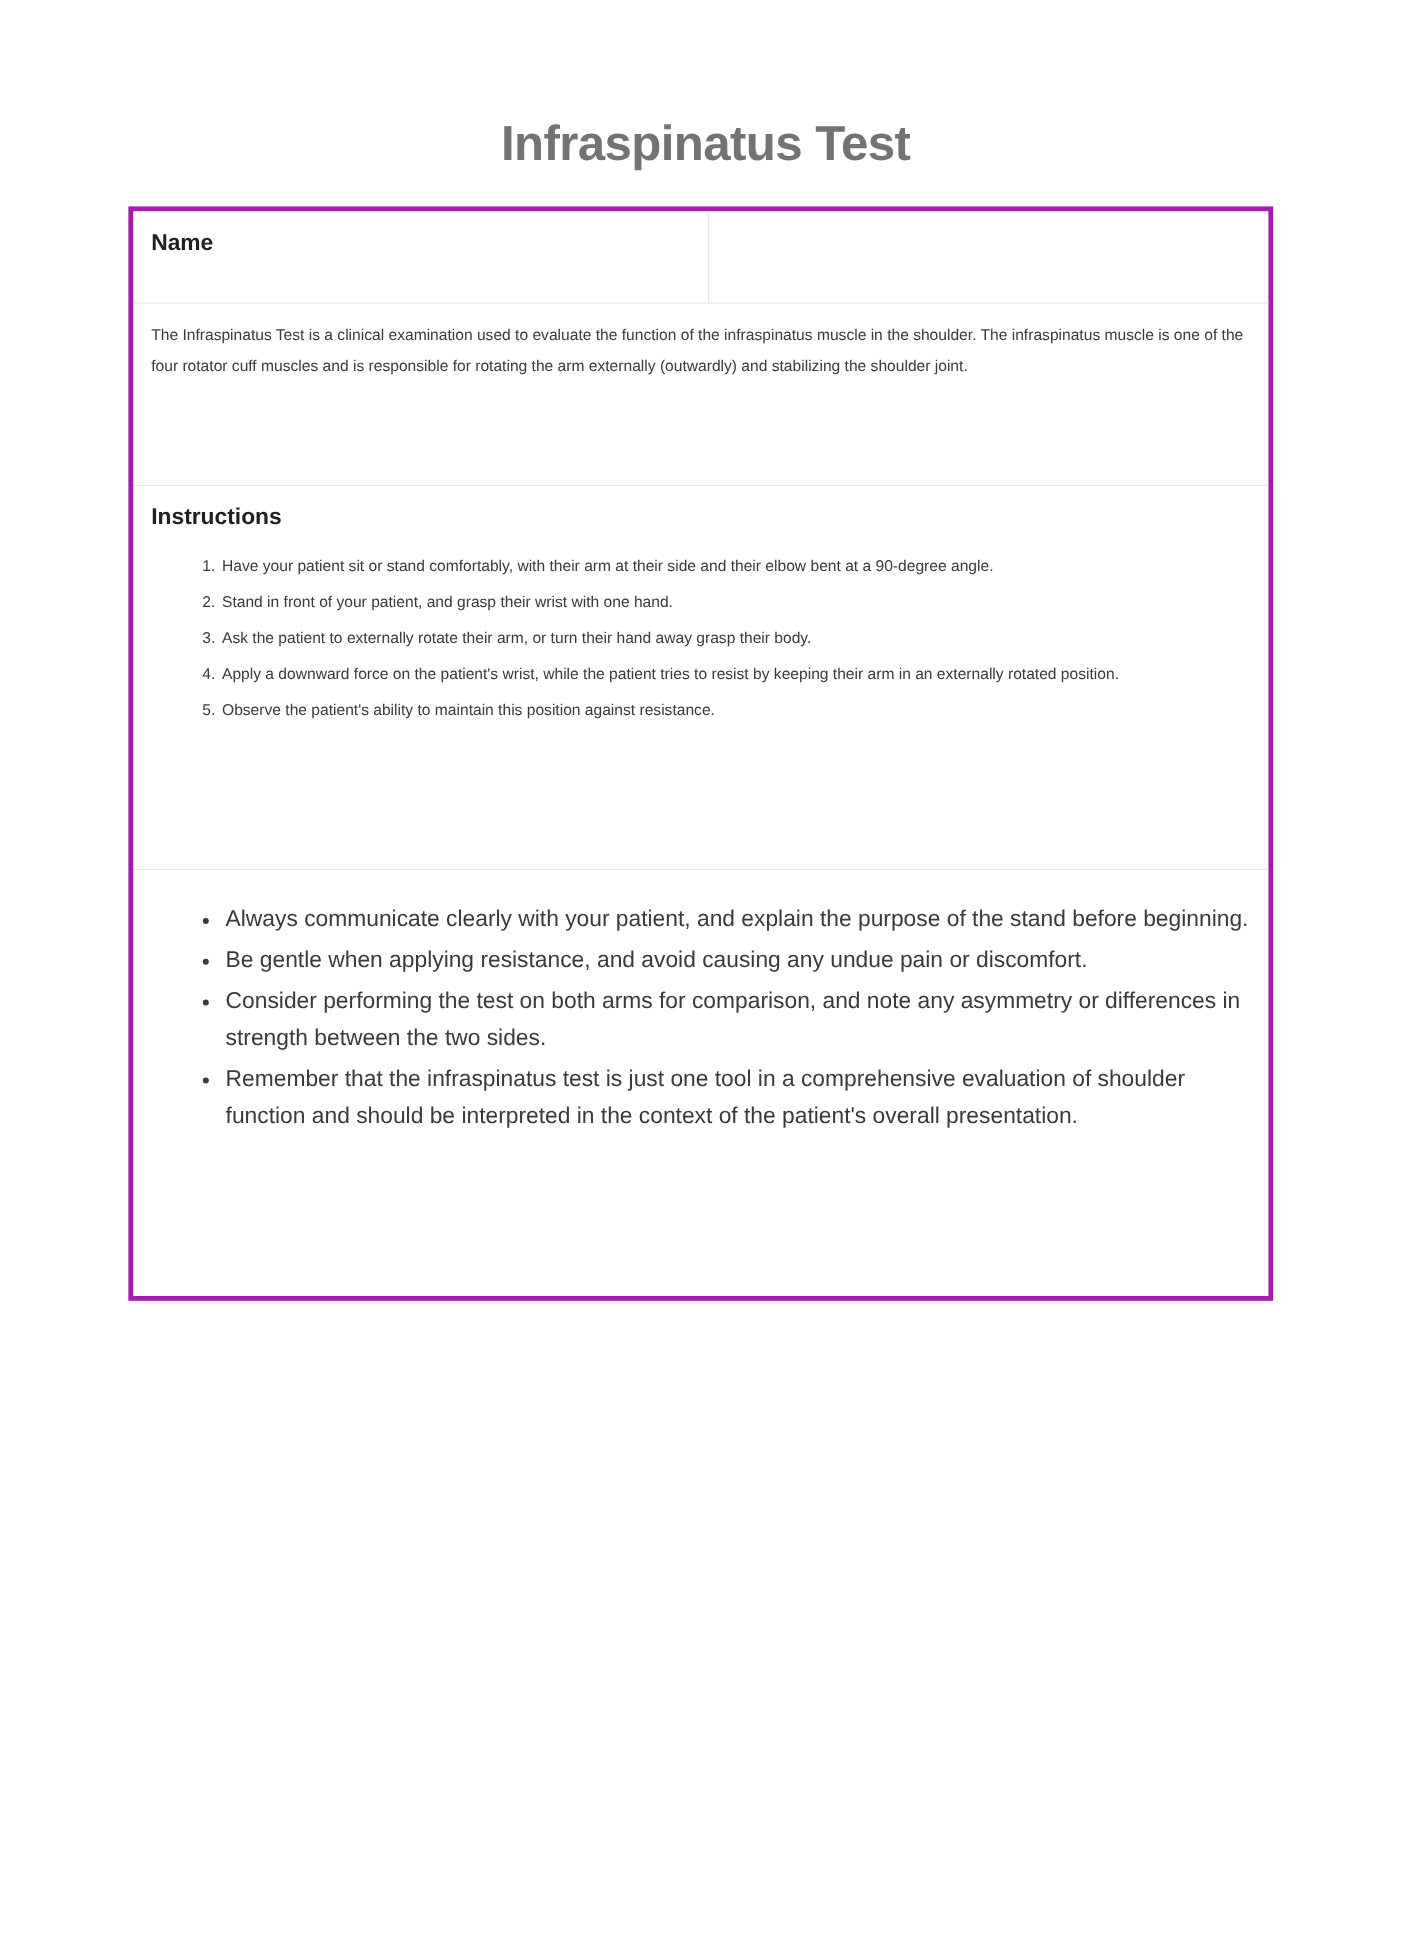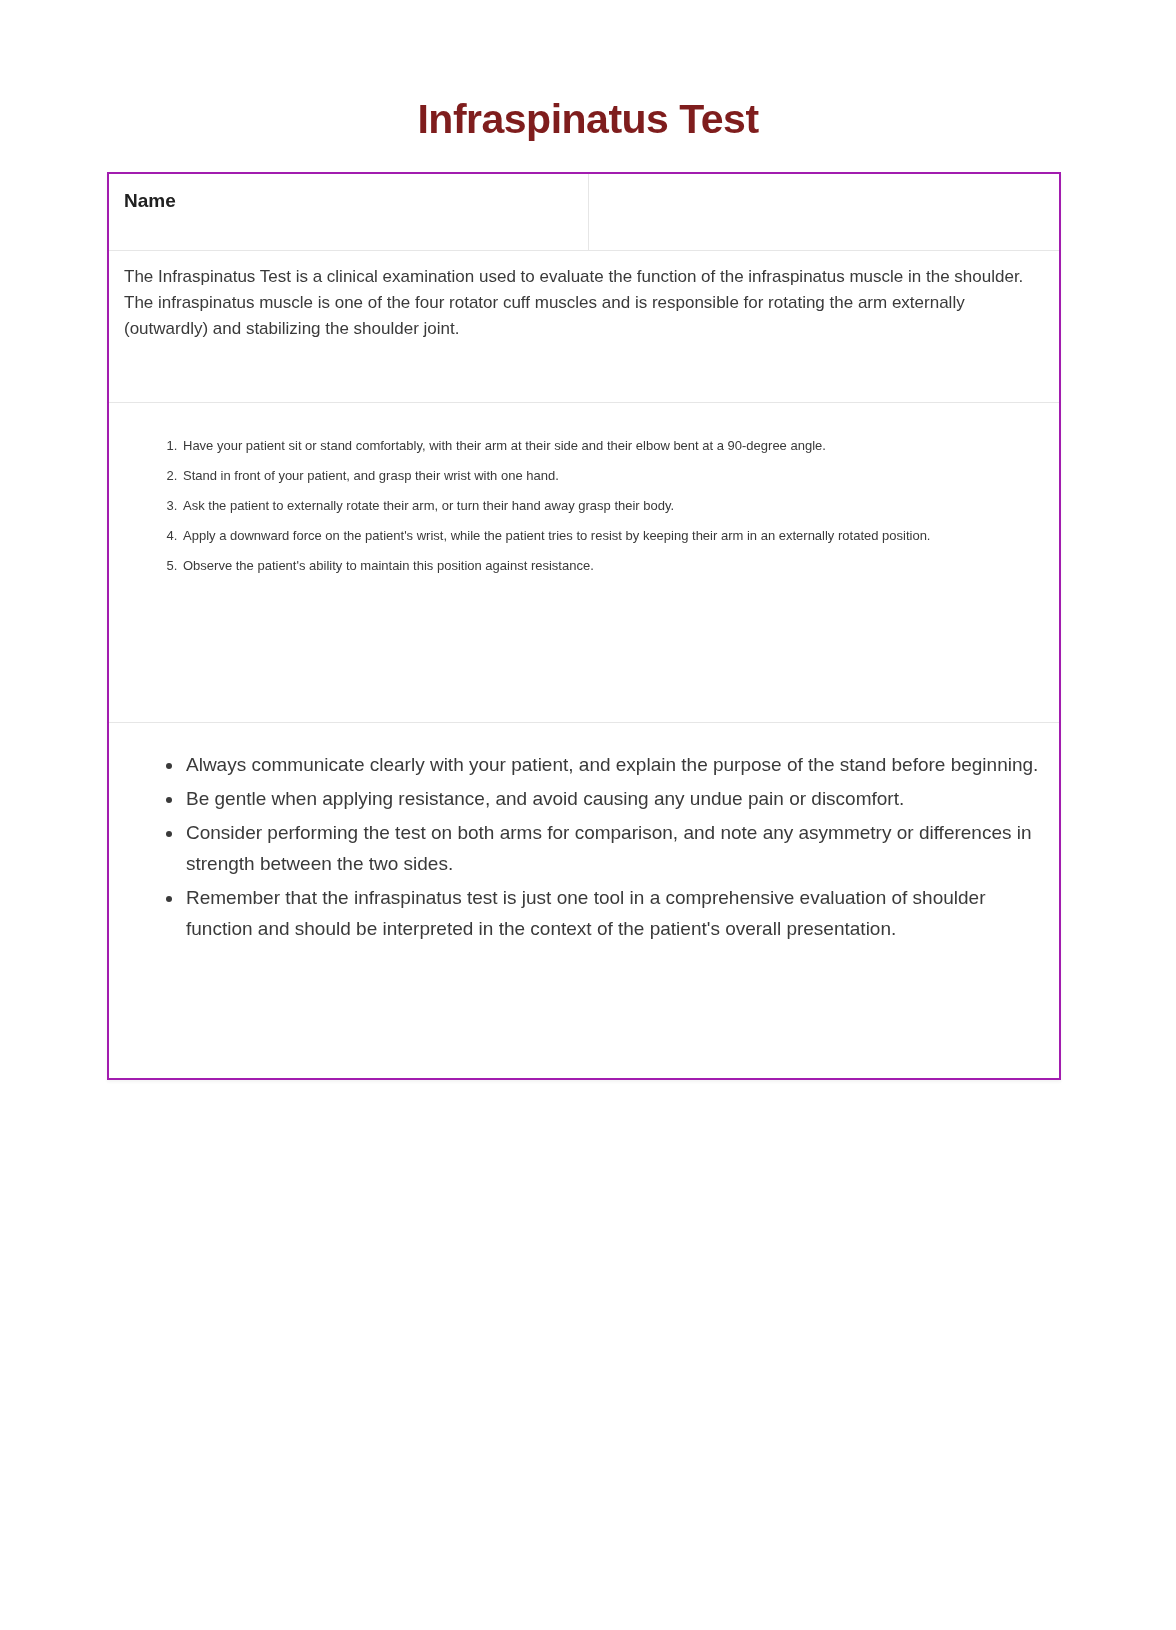--- a/index.html
+++ b/index.html
@@ -12,46 +12,46 @@
     color: #3a3a3a;
   }
   .page-title {
     margin: 0;
     padding-top: 94px;
     text-align: center;
     font-size: 41px;
     line-height: 50px;
     font-weight: 700;
     letter-spacing: -0.5px;
-    color: #7f1d1d;
+    color: #737373;
   }
   .doc {
     width: 954px;
     margin: 28px 0 0 107px;
     background: #ffffff;
-    border: 2px solid #a21caf;
+    border: 4px solid #a21caf;
     box-shadow: 0 2px 3px rgba(0,0,0,0.05);
   }
   .row { border-bottom: 1px solid #e6e6e6; }
   .row:last-child { border-bottom: none; }
   .row-fields { display: flex; height: 77px; }
   .cell { padding: 15px; }
   .cell-name { width: 480px; border-right: 1px solid #e6e6e6; }
   .cell-date { flex: 1; }
   .field-label,
   .section-heading {
     font-size: 19px;
     font-weight: 700;
     line-height: 24px;
     color: #202020;
   }
   .row-description { height: 152px; padding: 13px 15px; }
   .description-text {
     margin: 0;
-    font-size: 17px;
+    font-size: 13px;
     line-height: 26px;
     color: #3a3a3a;
   }
   .row-instructions { height: 320px; padding: 15px; }
   .row-reminders { height: 355px; padding: 15px; }
   .row-notes { height: 423px; padding: 15px; }
   ol.instructions-list {
     margin: 13px 0 0 0;
     padding-left: 57px;
   }
@@ -84,20 +84,21 @@
     <div class="cell cell-name">
       <div class="field-label">Name</div>
     </div>
   </div>
 
   <div class="row row-description">
     <p class="description-text">The Infraspinatus Test is a clinical examination used to evaluate the function of the infraspinatus muscle in the shoulder. The infraspinatus muscle is one of the four rotator cuff muscles and is responsible for rotating the arm externally (outwardly) and stabilizing the shoulder joint.</p>
   </div>
 
   <div class="row row-instructions">
+    <div class="section-heading">Instructions</div>
     <ol class="instructions-list">
       <li>Have your patient sit or stand comfortably, with their arm at their side and their elbow bent at a 90-degree angle.</li>
       <li>Stand in front of your patient, and grasp their wrist with one hand.</li>
       <li>Ask the patient to externally rotate their arm, or turn their hand away grasp their body.</li>
       <li>Apply a downward force on the patient's wrist, while the patient tries to resist by keeping their arm in an externally rotated position.</li>
       <li>Observe the patient's ability to maintain this position against resistance.</li>
     </ol>
   </div>
 
   <div class="row row-reminders">

